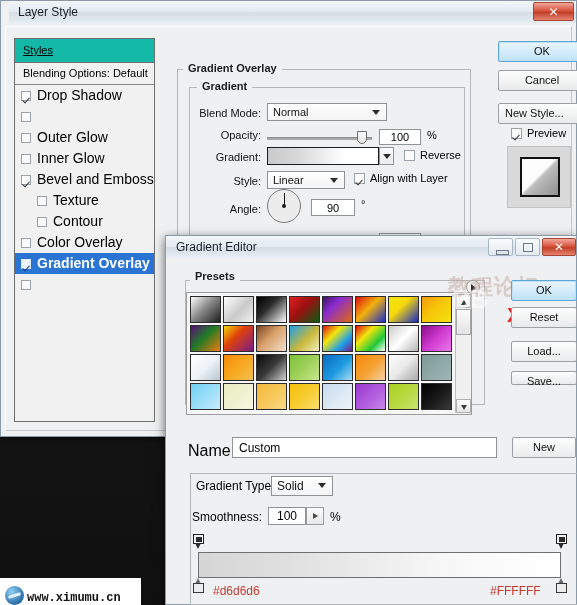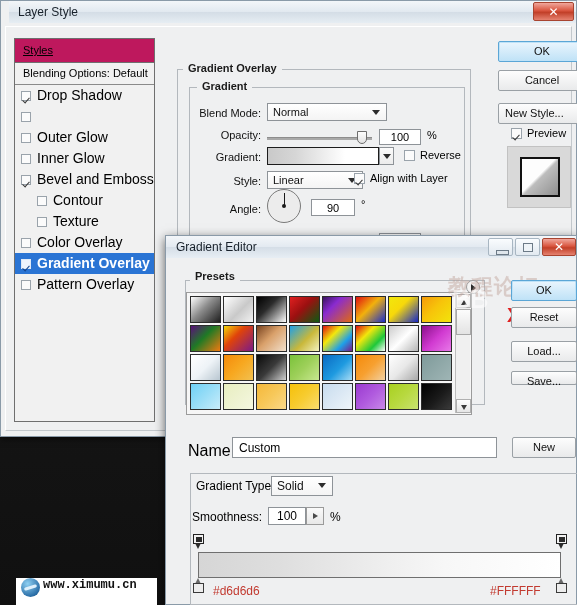--- a/index.html
+++ b/index.html
@@ -40,21 +40,21 @@
     color:#fff;font-size:12px;font-weight:bold;line-height:1;}
   #ls-body{position:absolute;left:0;top:22px;right:0;bottom:0;background:#eff0f1;}
   #ls-inner-border{position:absolute;left:4px;top:3px;right:4px;bottom:5px;
     border:1px solid #c3c8cc;border-top-color:#ffffff;border-left-color:#ffffff;
     background:#eff0f1;box-sizing:border-box;}
 
   
   #styles-panel{position:absolute;left:13px;top:15px;width:141px;height:384px;
     background:#f1f1f1;border:1px solid #6f6f6f;box-sizing:border-box;}
   .st-head{height:23px;line-height:23px;padding-left:8px;font-size:11px;
-    border-bottom:1px solid #6f6f6f;background:#be185d;color:#000;text-decoration:underline;}
+    border-bottom:1px solid #6f6f6f;background:#14b8a6;color:#000;text-decoration:underline;}
   .st-sub{height:21px;line-height:21px;padding-left:8px;font-size:11px;
     border-bottom:1px solid #8a8a8a;background:#f1f1f1;}
   .st-item{height:21px;line-height:21px;padding-left:6px;font-size:11px;
     display:flex;align-items:center;white-space:nowrap;}
   .st-item.indent{padding-left:22px;}
   .st-item.sel{background:#2a74d4;color:#fff;font-weight:bold;}
   .cb{width:10px;height:10px;border:1px solid #9aa3ab;background:#fbfbfb;
     display:inline-block;margin-right:6px;position:relative;flex:none;box-sizing:border-box;}
   .cb.on:after{content:"";position:absolute;left:2px;top:4px;width:3px;height:6px;
     border:solid #3a3a3a;border-width:0 1.6px 1.6px 0;transform:rotate(42deg);}
@@ -202,21 +202,21 @@
   #ge-save{left:511px;top:371px;width:66px;height:14px;}
 
   
   #wm-bb{position:absolute;left:452px;top:284px;font-size:26px;font-weight:bold;
     color:rgba(255,255,255,.55);letter-spacing:-1px;pointer-events:none;}
   #wm-cn{position:absolute;left:448px;top:272px;font-size:22px;font-weight:bold;
     color:rgba(190,160,150,.45);letter-spacing:1px;pointer-events:none;white-space:nowrap;}
   #wm-xx{position:absolute;left:507px;top:304px;font-size:20px;font-weight:bold;
     color:#e02020;pointer-events:none;}
   #wm-bar{position:absolute;left:0;top:578px;width:141px;height:27px;background:#ffffff;
-    display:flex;align-items:flex-start;margin-left:16px;}
+    display:flex;align-items:flex-end;}
   #wm-globe{width:19px;height:19px;margin-left:5px;border-radius:50%;flex:none;
     background:radial-gradient(circle at 35% 30%,#8fd0f2,#2b6fa8 70%,#17456b);
     position:relative;}
   #wm-globe:before{content:"";position:absolute;left:3px;top:8px;width:13px;height:3px;
     background:#dff0fb;border-radius:2px;transform:rotate(-18deg);}
   #wm-text{margin-left:3px;font-family:"Liberation Mono","DejaVu Sans Mono",monospace;
     font-size:12px;font-weight:bold;color:#111;letter-spacing:0px;}
 </style>
 </head>
 <body>
@@ -254,37 +254,36 @@
       <div class="st-item">
         <span class="cb"></span>
         <span class="st-lbl">Inner Glow</span>
       </div>
       <div class="st-item">
         <span class="cb on"></span>
         <span class="st-lbl">Bevel and Emboss</span>
       </div>
       <div class="st-item indent">
         <span class="cb"></span>
+        <span class="st-lbl">Texture</span>
+      </div>
+      <div class="st-item indent">
+        <span class="cb"></span>
         <span class="st-lbl">Contour</span>
-      </div>
-      <div class="st-item indent">
-        <span class="cb"></span>
-        <span class="st-lbl">Texture</span>
       </div>
       <div class="st-item">
         <span class="cb"></span>
         <span class="st-lbl">Color Overlay</span>
       </div>
       <div class="st-item sel">
         <span class="cb on"></span>
         <span class="st-lbl">Gradient Overlay</span>
       </div>
       <div class="st-item">
         <span class="cb"></span>
-        <span class="st-lbl">Pattern Overlay</span>
       </div>
     </div>
 
     <div id="go-group">
       <div class="grp" id="go-outer"></div>
       <div class="grp-title" style="top:1px;left:6px;">Gradient Overlay</div>
 
       <div class="grp" id="go-inner"></div>
       <div class="grp-title" style="top:19px;left:20px;">Gradient</div>
 
@@ -304,21 +303,21 @@
       <div class="swatch-box" style="left:90px;top:86px;width:112px;height:18px;"></div>
       <div class="swatch-arrow" style="left:202px;top:86px;">
         <span class="arw"></span>
       </div>
       <div class="chk" style="left:227px;top:88px;">
         <span class="cb"></span>
         <span>Reverse</span>
       </div>
 
       <div class="fl" style="left:10px;top:114px;width:74px;">Style:</div>
-      <div class="dd" style="left:90px;top:110px;width:96px;">
+      <div class="dd" style="left:90px;top:110px;width:78px;">
         <span>Linear</span>
         <span class="arw"></span>
       </div>
       <div class="chk" style="left:177px;top:111px;">
         <span class="cb on"></span>
         <span>Align with Layer</span>
       </div>
 
       <div class="fl" style="left:10px;top:142px;width:74px;">Angle:</div>
       <div id="angle-dial" style="left:90px;top:128px;">

